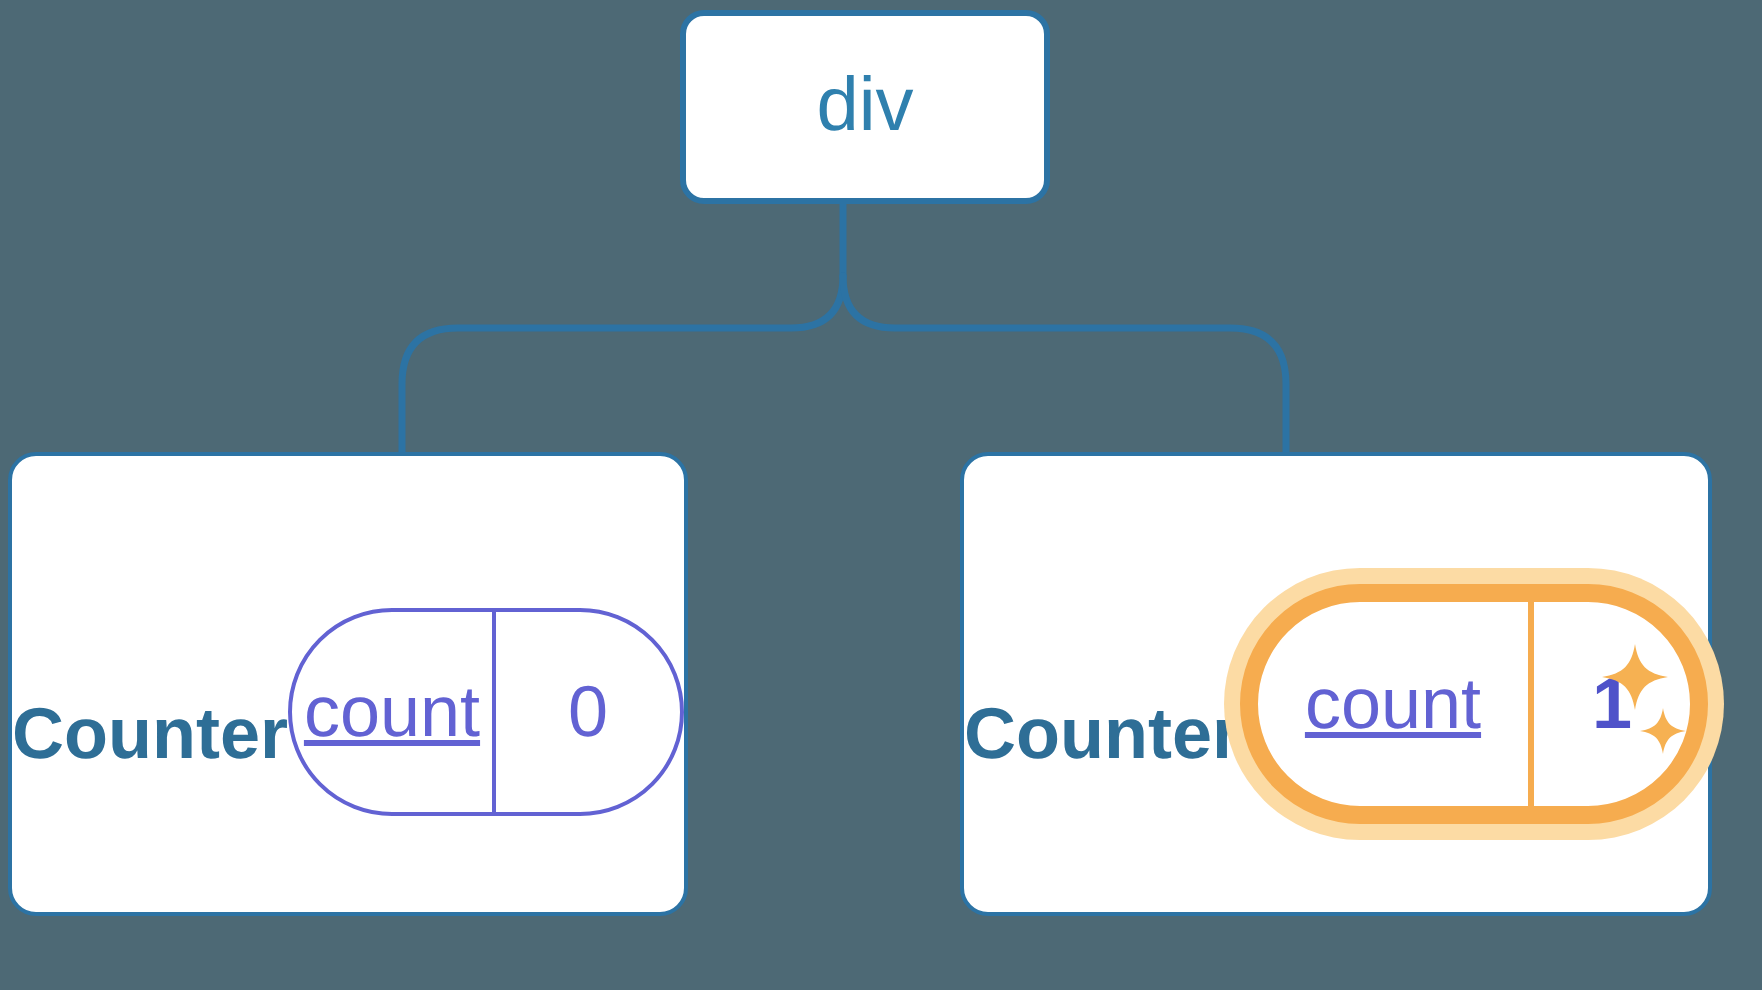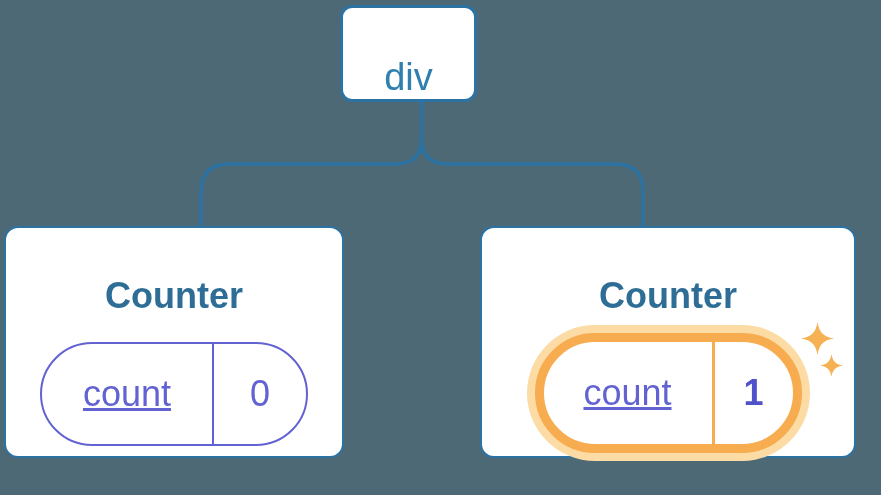--- a/index.html
+++ b/index.html
@@ -14,39 +14,39 @@
   .connectors { position: absolute; left: 0; top: 0; width: 881px; height: 495px; }
   .connectors path {
     fill: none;
     stroke: var(--stroke-blue, #2c73a4);
     stroke-width: 3.5;
     stroke-linecap: round;
   }
   .node-root {
     position: absolute;
     left: 340px; top: 5px;
-    width: 137px; height: 97px;
+    width: 185px; height: 97px;
     box-sizing: border-box;
     background: var(--card-bg, #ffffff);
     border: 3px solid var(--stroke-blue, #2c73a4);
     border-radius: 12px;
-    display: flex; align-items: flex-end; justify-content: center;
+    display: flex; align-items: center; justify-content: center;
     font-size: 38px;
     font-weight: 500;
     color: var(--root-label, #2f80ae);
   }
   .card {
     position: absolute;
     top: 226px;
     height: 232px;
     box-sizing: border-box;
     background: var(--card-bg, #ffffff);
     border: 2px solid var(--stroke-blue, #2c73a4);
     border-radius: 14px;
-    display: flex; flex-direction: column; align-items: center;
+    display: flex; flex-direction: row; align-items: center;
   }
   .card-left  { left: 4px;   width: 340px; }
   .card-right { left: 480px; width: 376px; }
   .card-title {
     margin-top: 50px;
     font-size: 36px;
     font-weight: 600;
     line-height: 1;
     color: var(--title, #2e6e96);
   }

